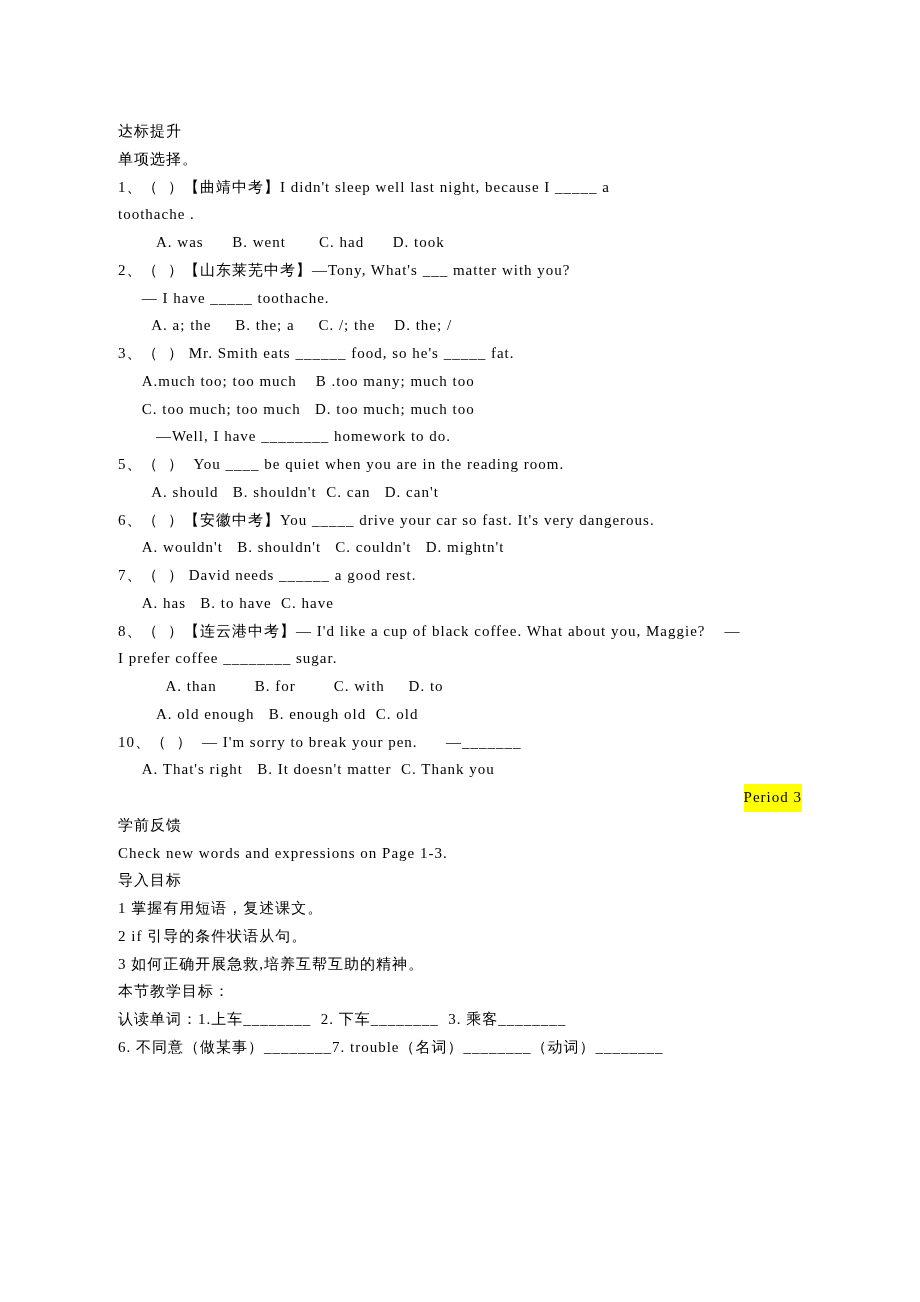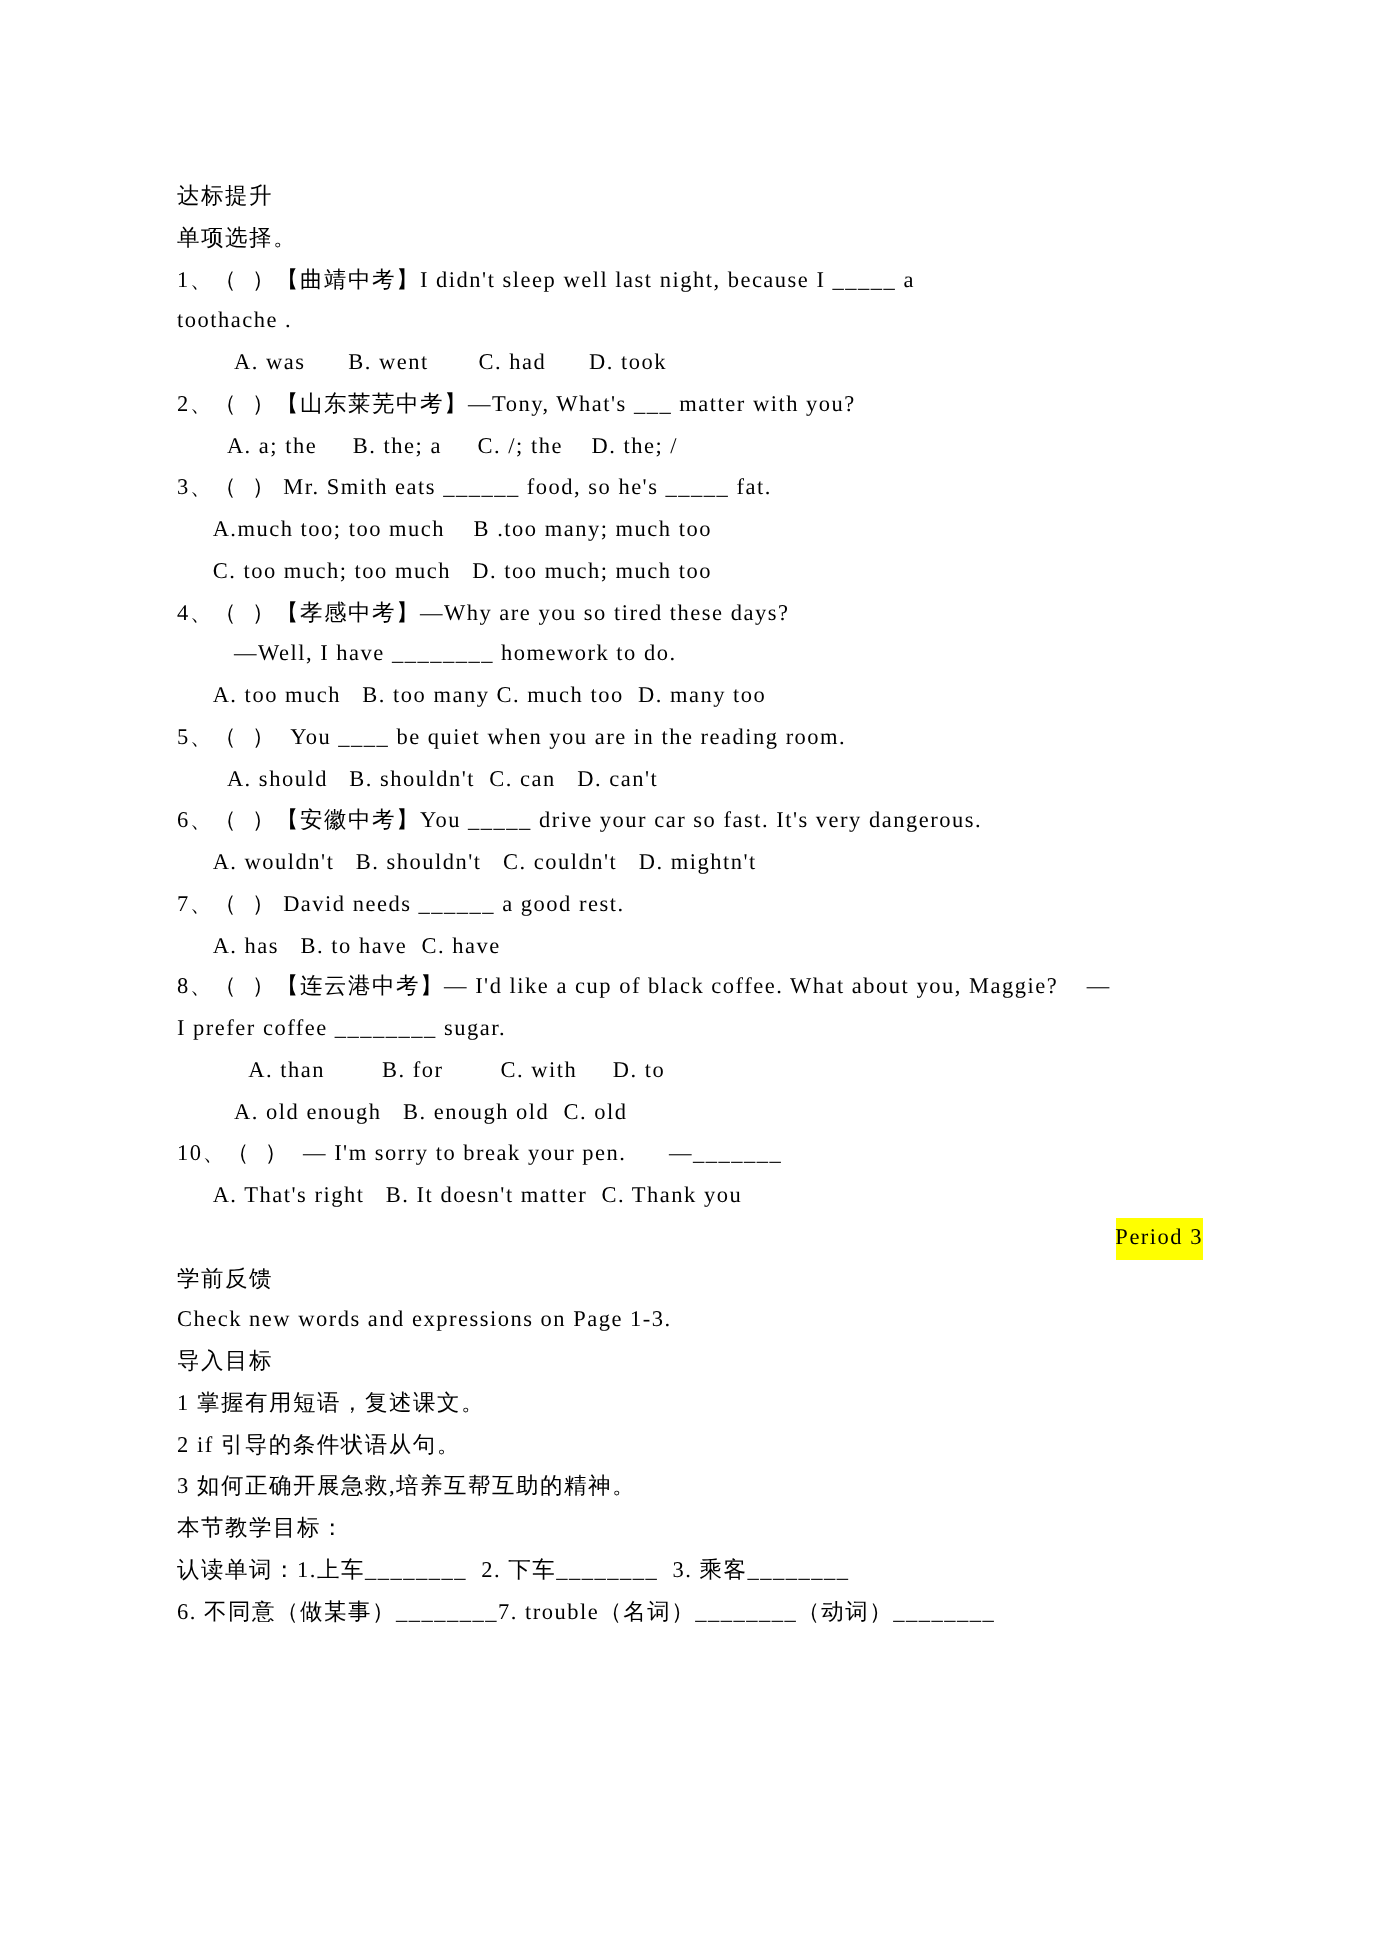--- a/index.html
+++ b/index.html
@@ -35,29 +35,28 @@
 <div class="page">
 
   <div class="line">达标提升</div>
   <div class="line">单项选择。</div>
 
   <div class="line">1、（  ）【曲靖中考】I didn't sleep well last night, because I _____ a</div>
   <div class="line">toothache .</div>
   <div class="line">        A. was      B. went       C. had      D. took</div>
 
   <div class="line">2、（  ）【山东莱芜中考】—Tony, What's ___ matter with you?</div>
+  <div class="line">     — I have _____ toothache.</div>
   <div class="line">       A. a; the     B. the; a     C. /; the    D. the; /</div>
 
   <div class="line">3、（  ） Mr. Smith eats ______ food, so he's _____ fat.</div>
   <div class="line">     A.much too; too much    B .too many; much too
      C. too much; too much   D. too much; much too</div>
 
-  <div class="line">4、（  ）【孝感中考】—Why are you so tired these days?</div>
   <div class="line">        —Well, I have ________ homework to do.</div>
-  <div class="line">     A. too much   B. too many C. much too  D. many too</div>
 
   <div class="line">5、（  ）  You ____ be quiet when you are in the reading room.</div>
   <div class="line">       A. should   B. shouldn't  C. can   D. can't</div>
 
   <div class="line">6、（  ）【安徽中考】You _____ drive your car so fast. It's very dangerous.</div>
   <div class="line">     A. wouldn't   B. shouldn't   C. couldn't   D. mightn't</div>
 
   <div class="line">7、（  ） David needs ______ a good rest.</div>
   <div class="line">     A. has   B. to have  C. have</div>
 

